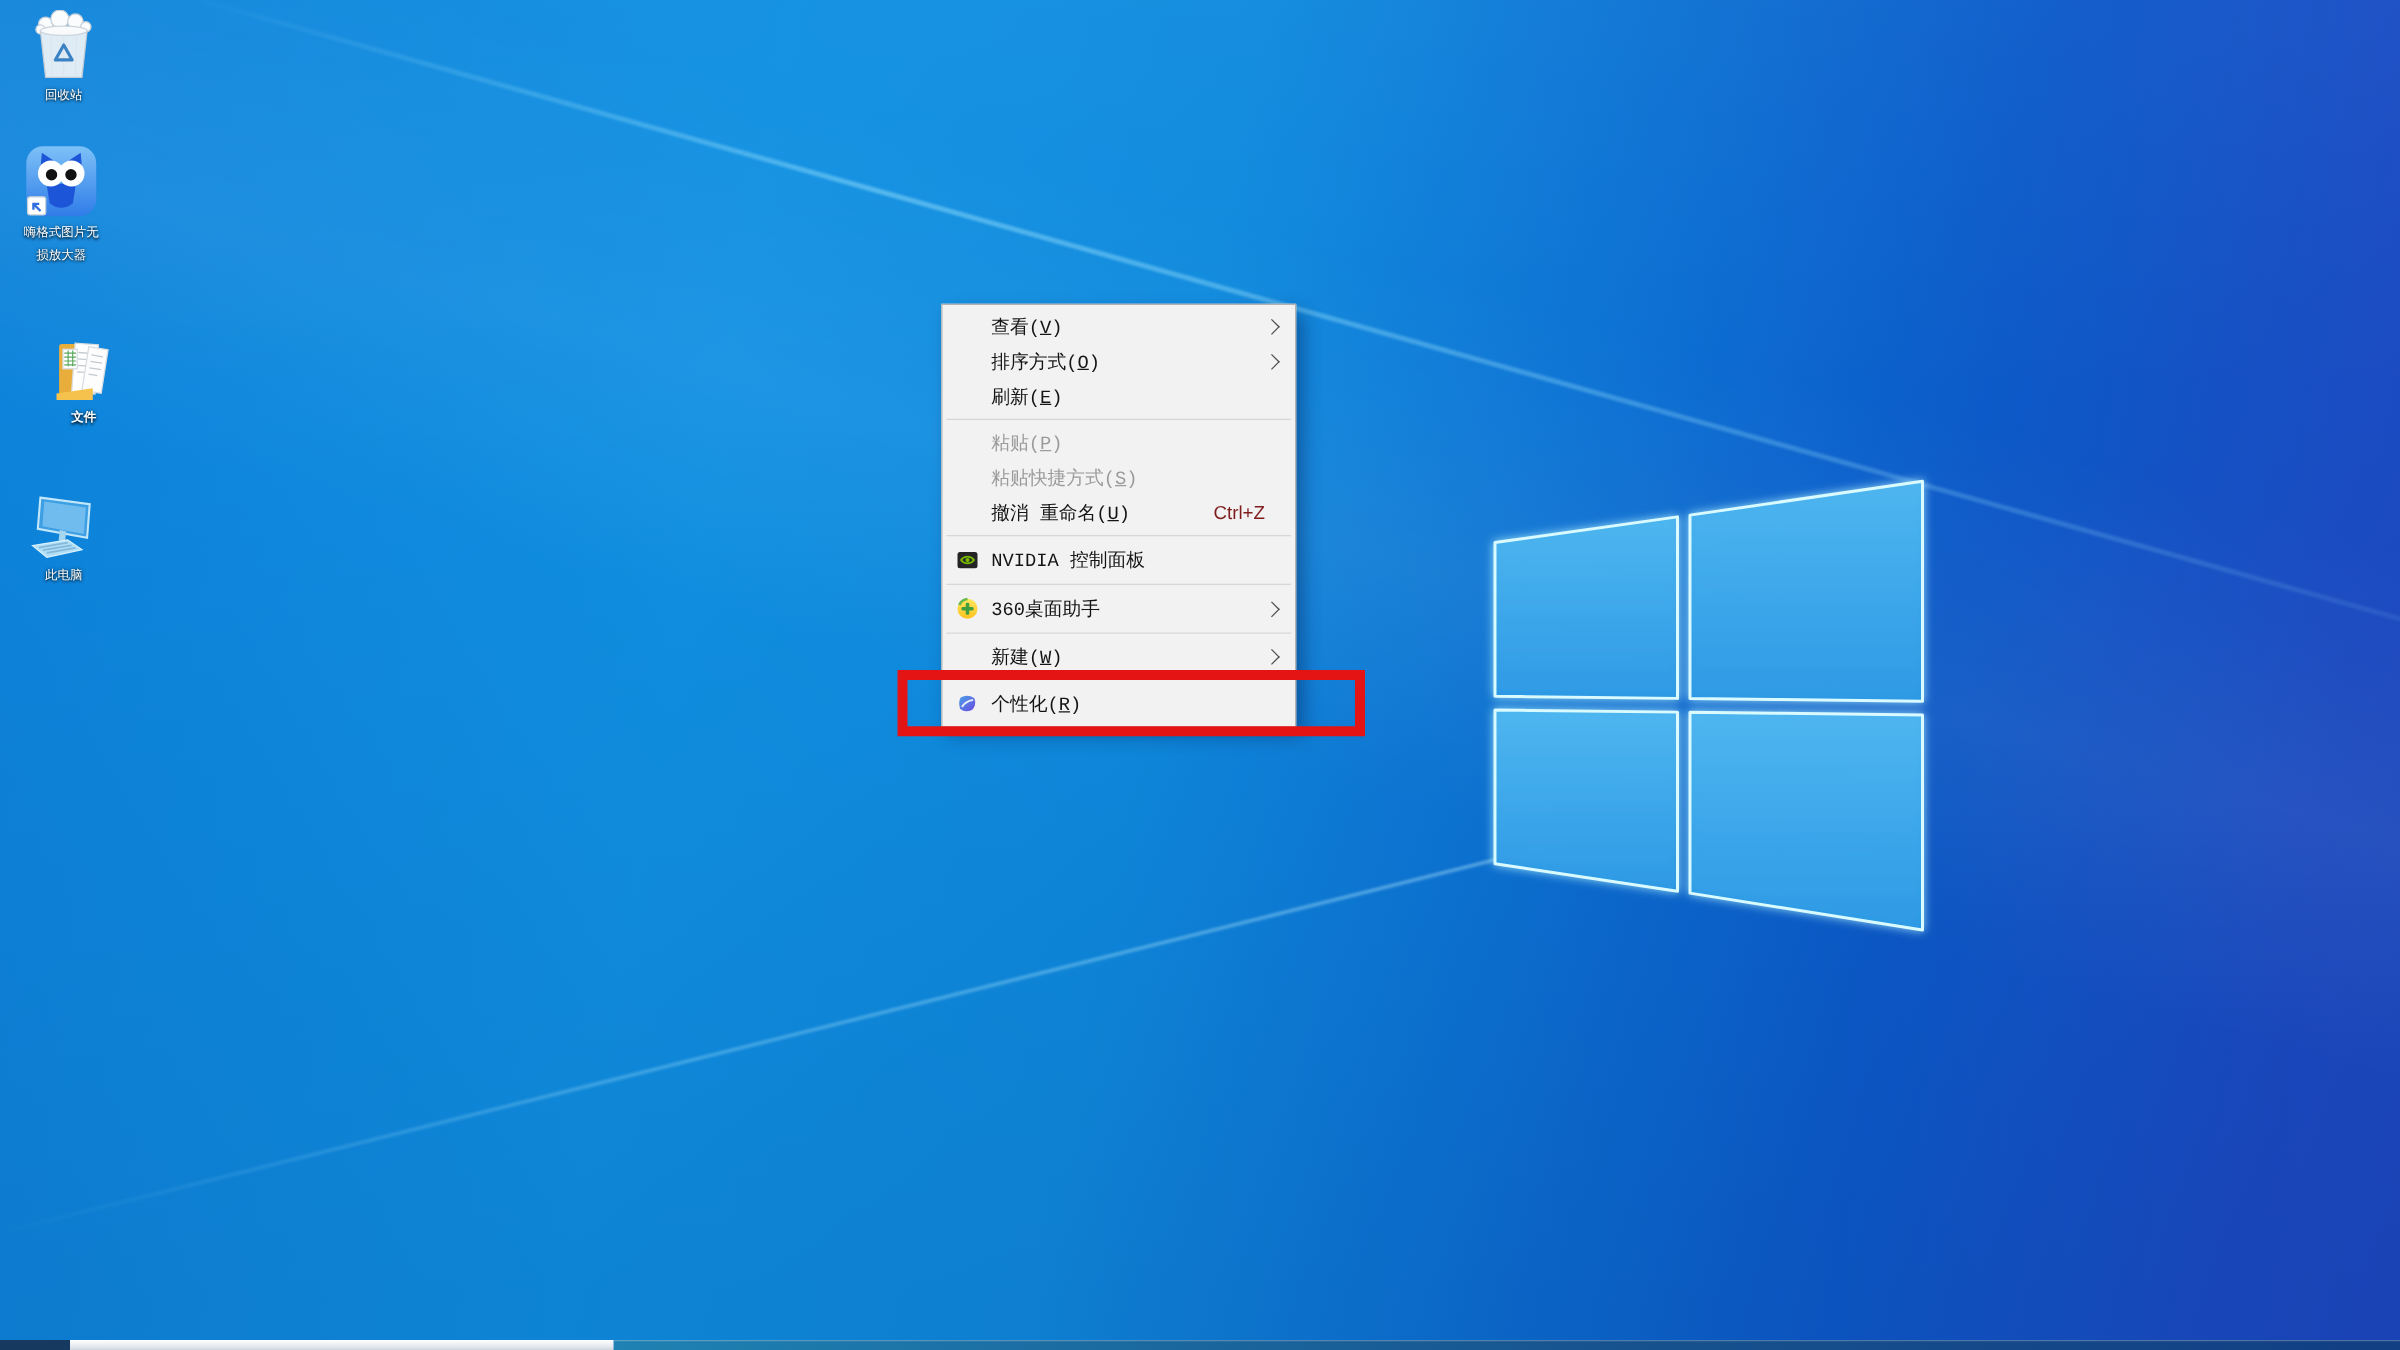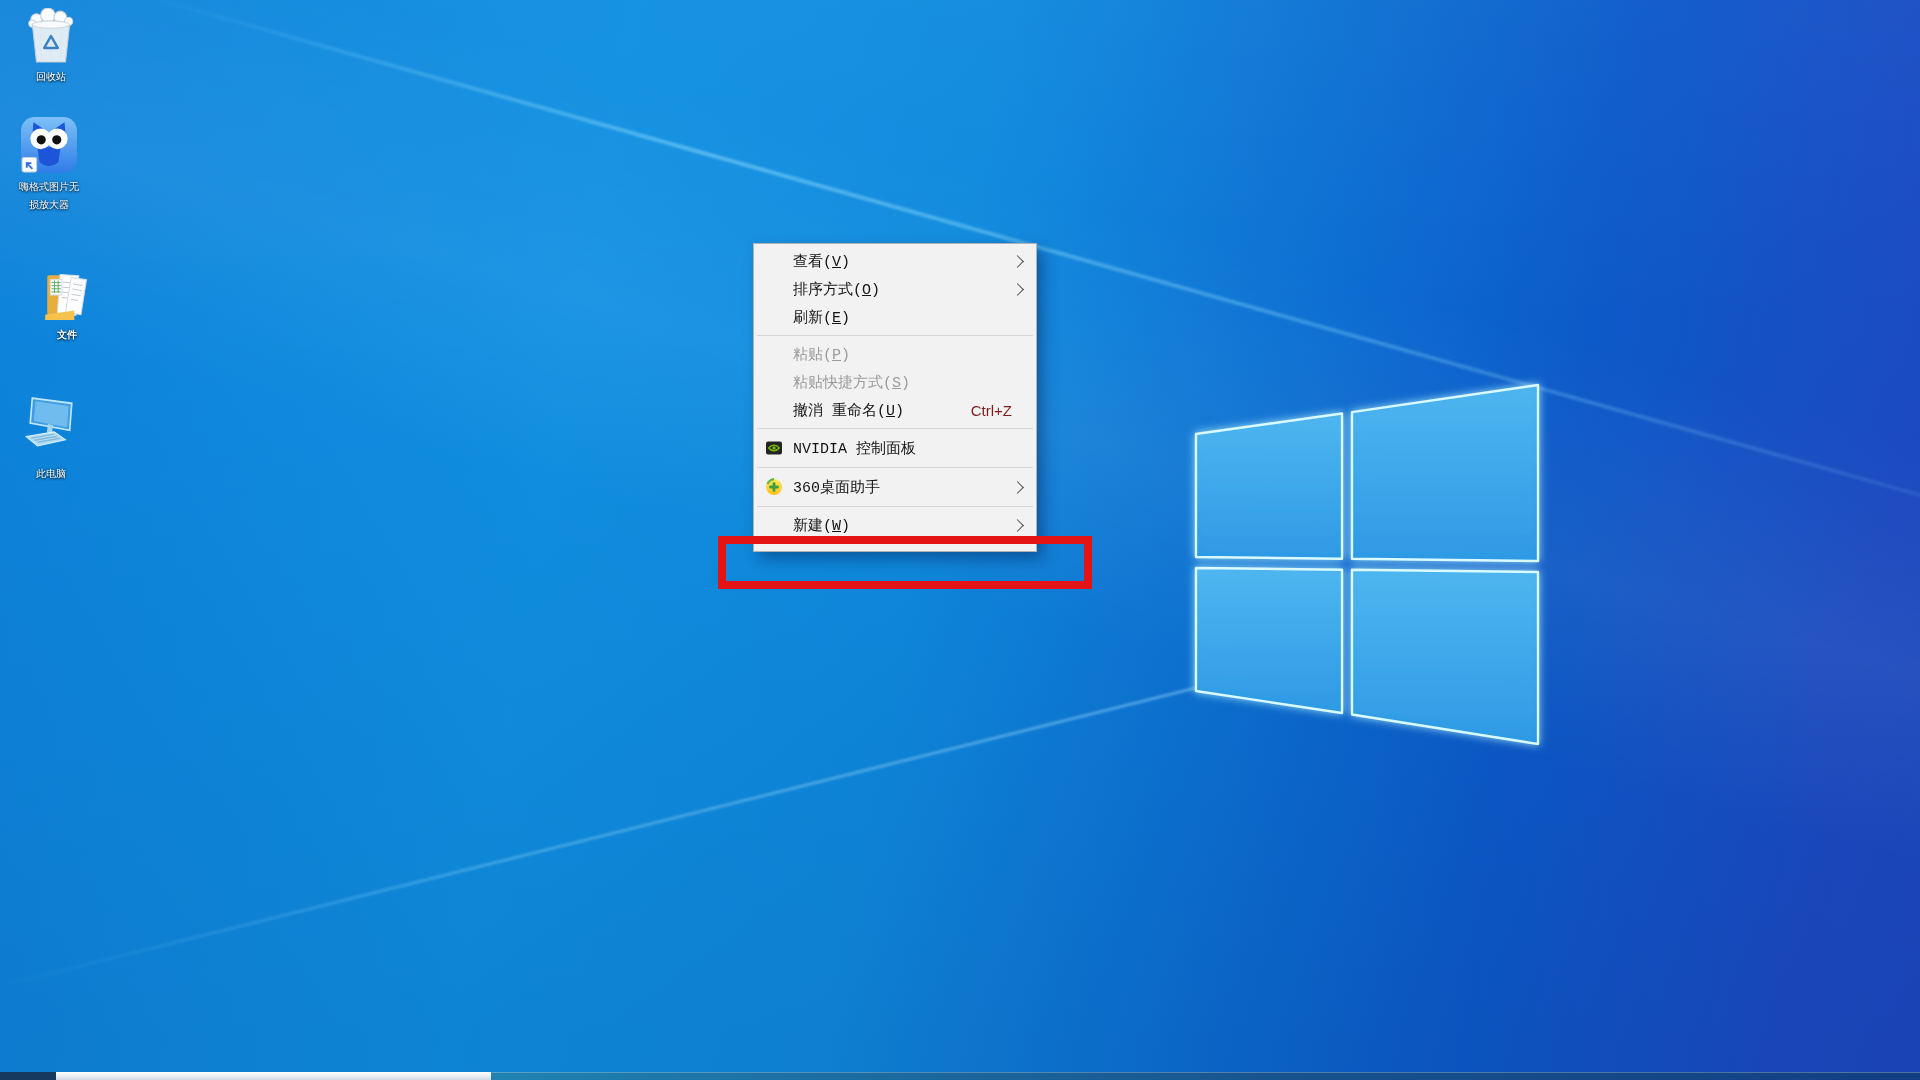--- a/index.html
+++ b/index.html
@@ -133,21 +133,21 @@
       <path d="M8,14 h9 M8,17 h9 M8,20 h9 M8,23 h9 M11,12 v12 M14.5,12 v12" stroke="#5aa85c" stroke-width="0.9" fill="none"></path>
       <g transform="rotate(9 32 28)">
         <rect x="24" y="10" width="15" height="34" fill="#fdfdfe" stroke="#d8dde2"></rect>
         <path d="M27,16 h9 M27,21 h9 M27,26 h9 M27,31 h7" stroke="#c3cad1" fill="none"></path>
       </g>
       <path d="M2,45 L30,41 L30,50 L2,50 Z" fill="#f6c24e"></path>
     </svg>
     <div class="cap">文件</div>
   </div>
 
-  <div class="desk-icon" style="left:2px;top:396px;gap:13px;">
+  <div class="desk-icon" style="left:2px;top:396px;">
     <svg class="glyph" width="54" height="52" viewBox="0 0 52 50">
       <polygon points="8,2 46,7 44,33 6,26" fill="rgba(150,210,246,0.35)" stroke="#c2e7fa" stroke-width="1.6"></polygon>
       <polygon points="11,5 43,9.5 41.5,30 9.5,24" fill="rgba(175,225,250,0.45)"></polygon>
       <polygon points="23,27 28,28 27,36 22,35" fill="#a5d6f0"></polygon>
       <polygon points="2,39 29,34.5 40,42 13,48" fill="rgba(205,238,252,0.85)" stroke="#d9f1fc" stroke-width="1"></polygon>
       <path d="M7,40.5 l22,-3.8 M10,42.5 l22,-3.8 M13,44.5 l22,-3.8" stroke="#86b9d9" stroke-width="1.4" fill="none"></path>
     </svg>
     <div class="cap">此电脑</div>
   </div>
 
@@ -227,20 +227,35 @@
     <div class="mi">
       <span class="gutter"></span>
       <span class="lbl">新建(<u>W</u>)</span>
       <span class="spring"></span>
         <span class="chev"></span>
     </div>
 
     <div class="sep"></div>
 
 
+    <div class="mi tall">
+      <span class="gutter">
+        <svg width="18" height="18" viewBox="0 0 18 18">
+          <defs>
+            <linearGradient id="gper" x1="0" y1="0" x2="1" y2="1">
+              <stop offset="0" stop-color="#4aa0e8"></stop>
+                <stop offset="1" stop-color="#6a4ae0"></stop>
+            </linearGradient>
+          </defs>
+          <path d="M3.5,4 Q9,1 14.5,4.5 Q16.5,10 12.5,14 Q7,16.5 3,13 Q1.5,7.5 3.5,4 Z" fill="url(#gper)"></path>
+          <path d="M4.5,11.5 Q8,6.5 13.5,6" stroke="#ffffff" stroke-width="1.6" fill="none" opacity="0.85"></path>
+        </svg>
+      </span>
+      <span class="lbl">个性化(<u>R</u>)</span>
+    </div>
   </div>
 
   <div class="hl-rect"></div>
 
   <div class="strip s1"></div>
   <div class="strip s2"></div>
   <div class="strip s3"></div>
 </div>
 
 </body></html>

